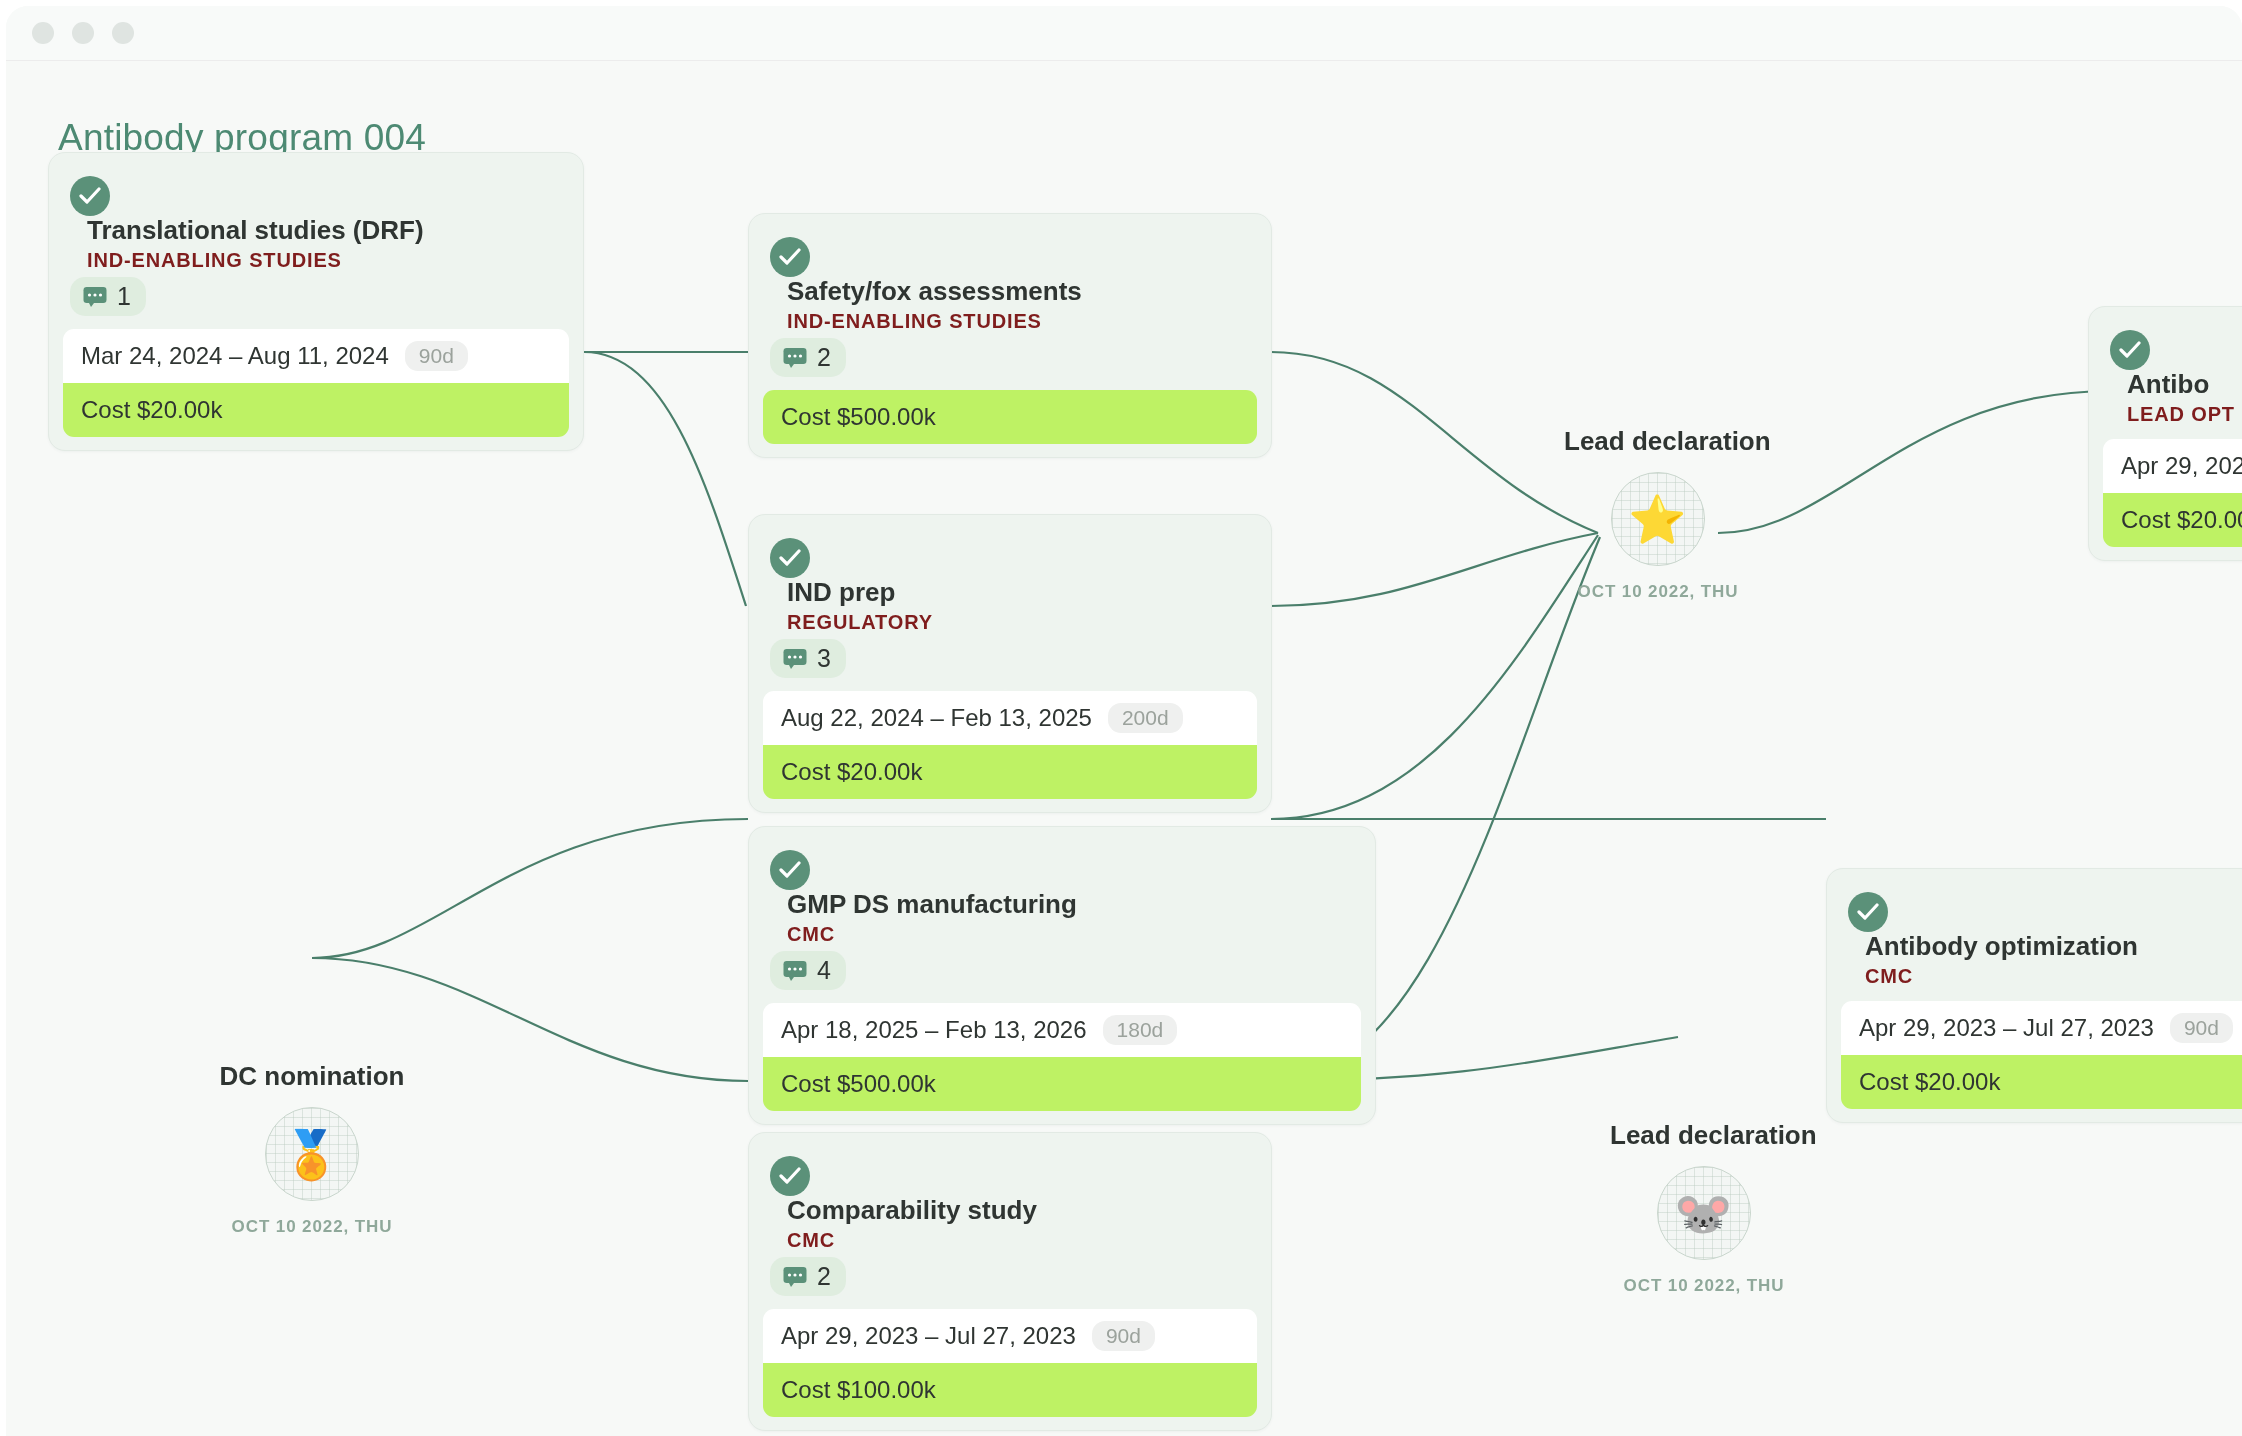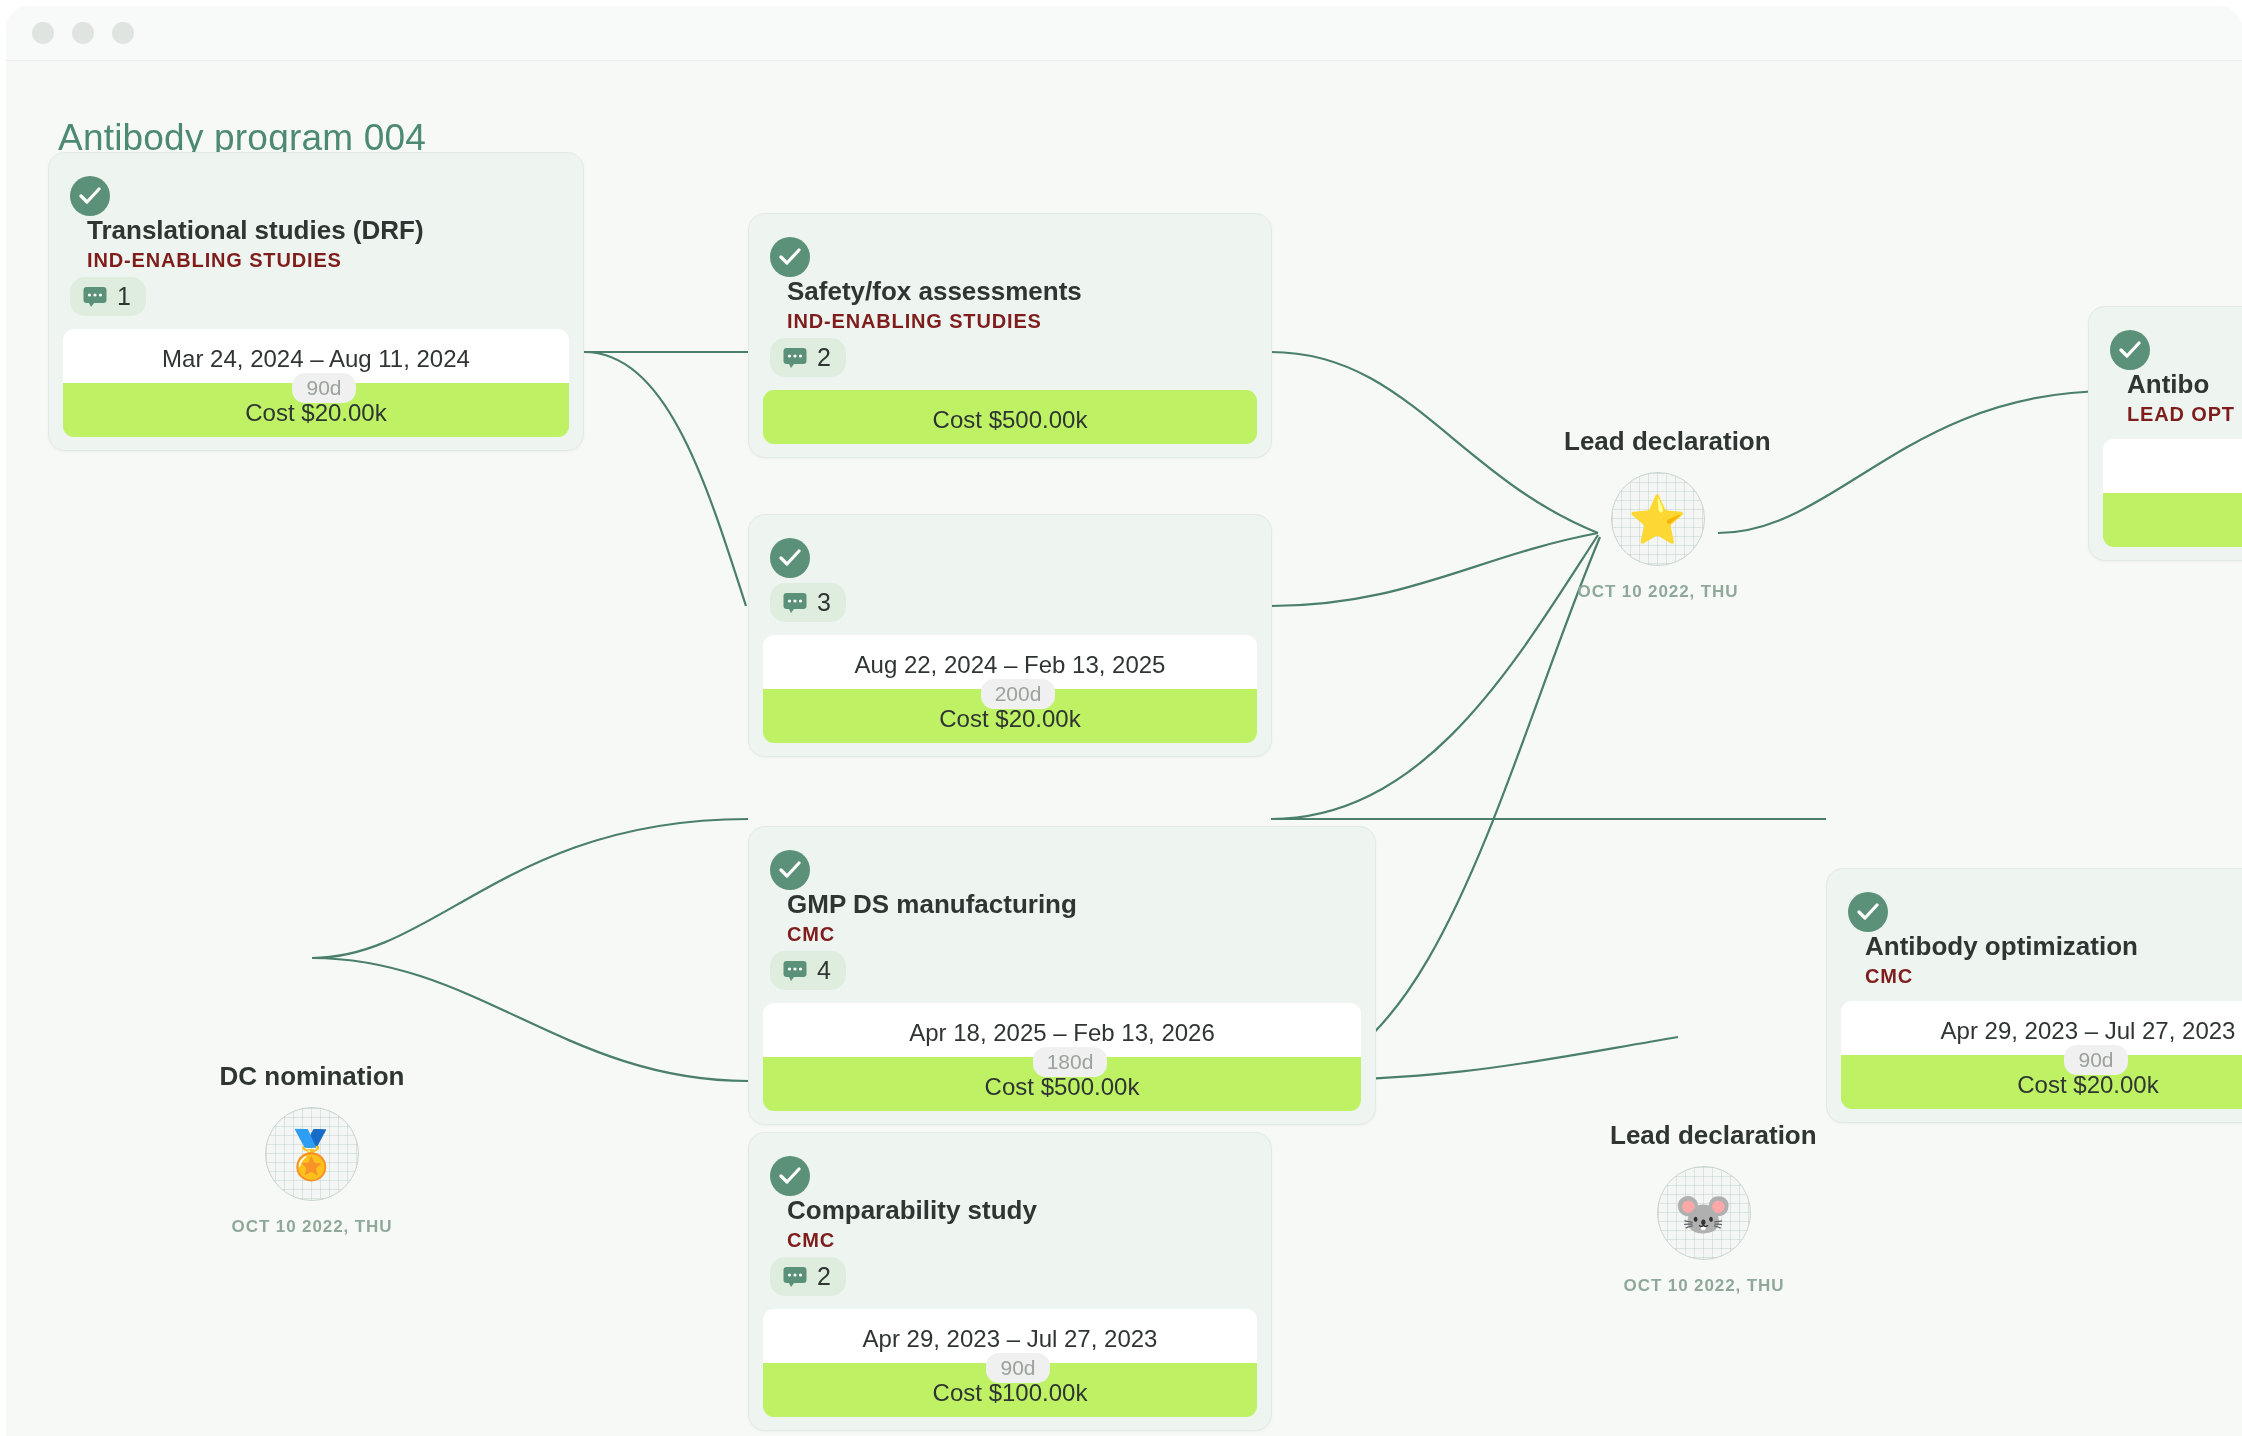--- a/index.html
+++ b/index.html
@@ -76,21 +76,20 @@
     padding: 7px 15px 7px 12px; margin-top: 5px;
   }
   .badge-count { font-size: 25px; font-weight: 400; color: #2f3532; line-height: 1; }
 
   .card-body { border-radius: 11px; overflow: hidden; }
   .row {
     display: flex; align-items: center;
     padding: 16px 18px; height: 54px;
     font-size: 24px; color: #2f3532;
     white-space: nowrap;
-    flex-direction: column;
   }
   .row-dates { background: #ffffff; }
   .row-cost  { background: #bef264; }
   .pill {
     margin-left: 16px; background: #eff0ef; color: #9ba29c;
     border-radius: 13px; padding: 4px 14px 5px 14px;
     font-size: 21px; line-height: 1;
   }
 
   
@@ -217,20 +216,24 @@
       </div>
     </div>
 
     <div class="card" style="left:742px; top:453px; width:524px;">
       <div class="card-head">
         <div class="check">
           <svg width="22" height="20" viewBox="0 0 22 20">
               <path d="M2 10 L8 16 L20 3" stroke="#ffffff" stroke-width="3.2" stroke-linecap="round" stroke-linejoin="round" fill="none"></path>
             </svg>
         </div>
+        <div class="head-text">
+          <div class="card-title">IND prep</div>
+          <div class="card-sub">REGULATORY</div>
+        </div>
         <div class="badge">
           <svg width="26" height="24" viewBox="0 0 26 24">
               <rect x="1.5" y="2" width="23" height="16" rx="3.2" fill="#5b9179"></rect>
               <path d="M7 18 L12 18 L9 22 Z" fill="#5b9179"></path>
               <circle cx="7.5" cy="10" r="1.6" fill="#fff"></circle>
               <circle cx="13" cy="10" r="1.6" fill="#fff"></circle>
               <circle cx="18.5" cy="10" r="1.6" fill="#fff"></circle>
             </svg>
           <span class="badge-count">3</span>
         </div>

